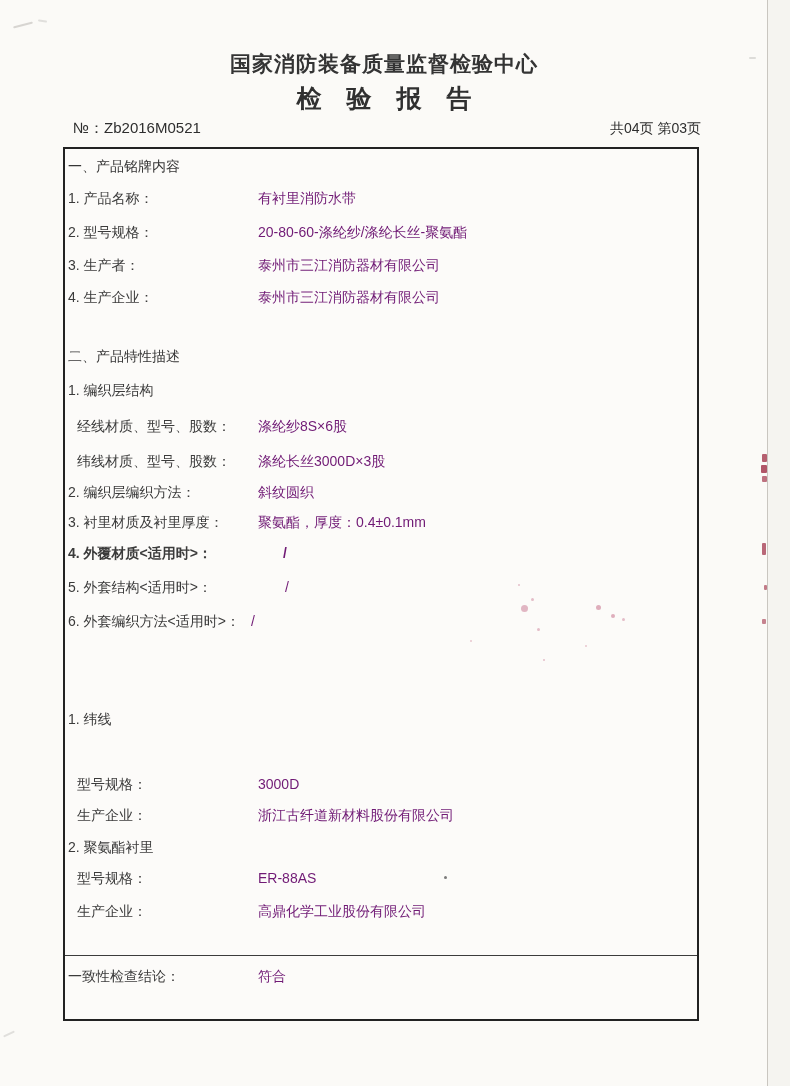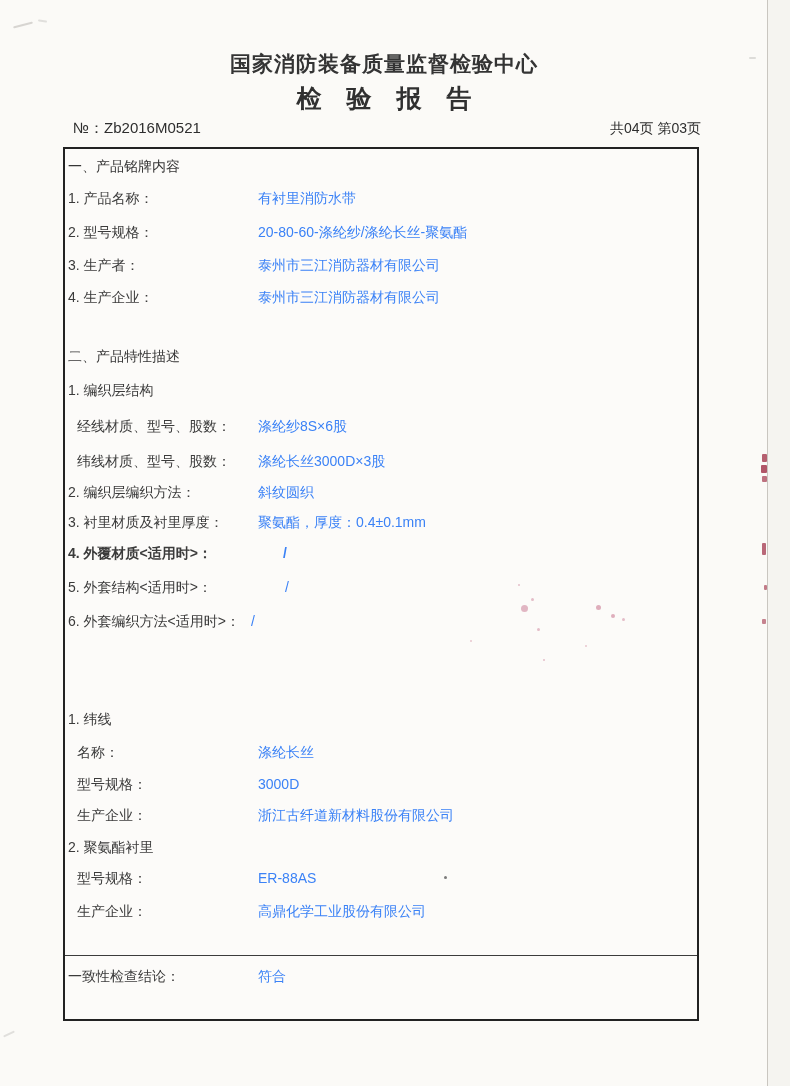--- a/index.html
+++ b/index.html
@@ -26,21 +26,21 @@
   .page-info{position:absolute;top:120px;left:0;width:701px;text-align:right;font-size:14px;color:#2e2e2e;}
 
   
   .report-box{
     position:absolute;left:63px;top:147px;width:632px;height:870px;
     border:2px solid #222;background:rgba(255,255,255,0.25);
   }
   .row{position:absolute;left:0;width:100%;height:19px;font-size:14px;line-height:18px;white-space:nowrap;}
   .row .label{position:absolute;left:3px;color:#3b3b3b;}
   .row.indent .label{left:12px;}
-  .row .value{position:absolute;color:#3b82f6;}
+  .row .value{position:absolute;color:#701a75;}
   .row.section .label{color:#363636;}
   .table-divider{position:absolute;left:0;width:100%;height:1px;background:#3c3c3c;}
 
   
   .smudge{position:absolute;background:#b9b7b3;opacity:.55;border-radius:2px;}
   .red-mark{position:absolute;border-radius:1px;}
   .pink-dot{position:absolute;border-radius:50%;}
   .tiny-dot{position:absolute;width:3px;height:3px;background:#5a5a5a;border-radius:50%;opacity:.8;}
 </style>
 </head>
@@ -105,24 +105,20 @@
       <span class="label">5. 外套结构&lt;适用时&gt;：</span>
       <span class="value" style="left: 220px;">/</span>
     </div>
     <div class="row field" style="top: 463px;">
       <span class="label">6. 外套编织方法&lt;适用时&gt;：</span>
       <span class="value" style="left: 186px;">/</span>
     </div>
     <div class="row field" style="top: 561px;">
       <span class="label">1. 纬线</span>
     </div>
-    <div class="row field indent" style="top: 594px;">
-      <span class="label">名称：</span>
-      <span class="value" style="left: 193px;">涤纶长丝</span>
-    </div>
     <div class="row field indent" style="top: 626px;">
       <span class="label">型号规格：</span>
       <span class="value" style="left: 193px;">3000D</span>
     </div>
     <div class="row field indent" style="top: 657px;">
       <span class="label">生产企业：</span>
       <span class="value" style="left: 193px;">浙江古纤道新材料股份有限公司</span>
     </div>
     <div class="row field" style="top: 689px;">
       <span class="label">2. 聚氨酯衬里</span>

